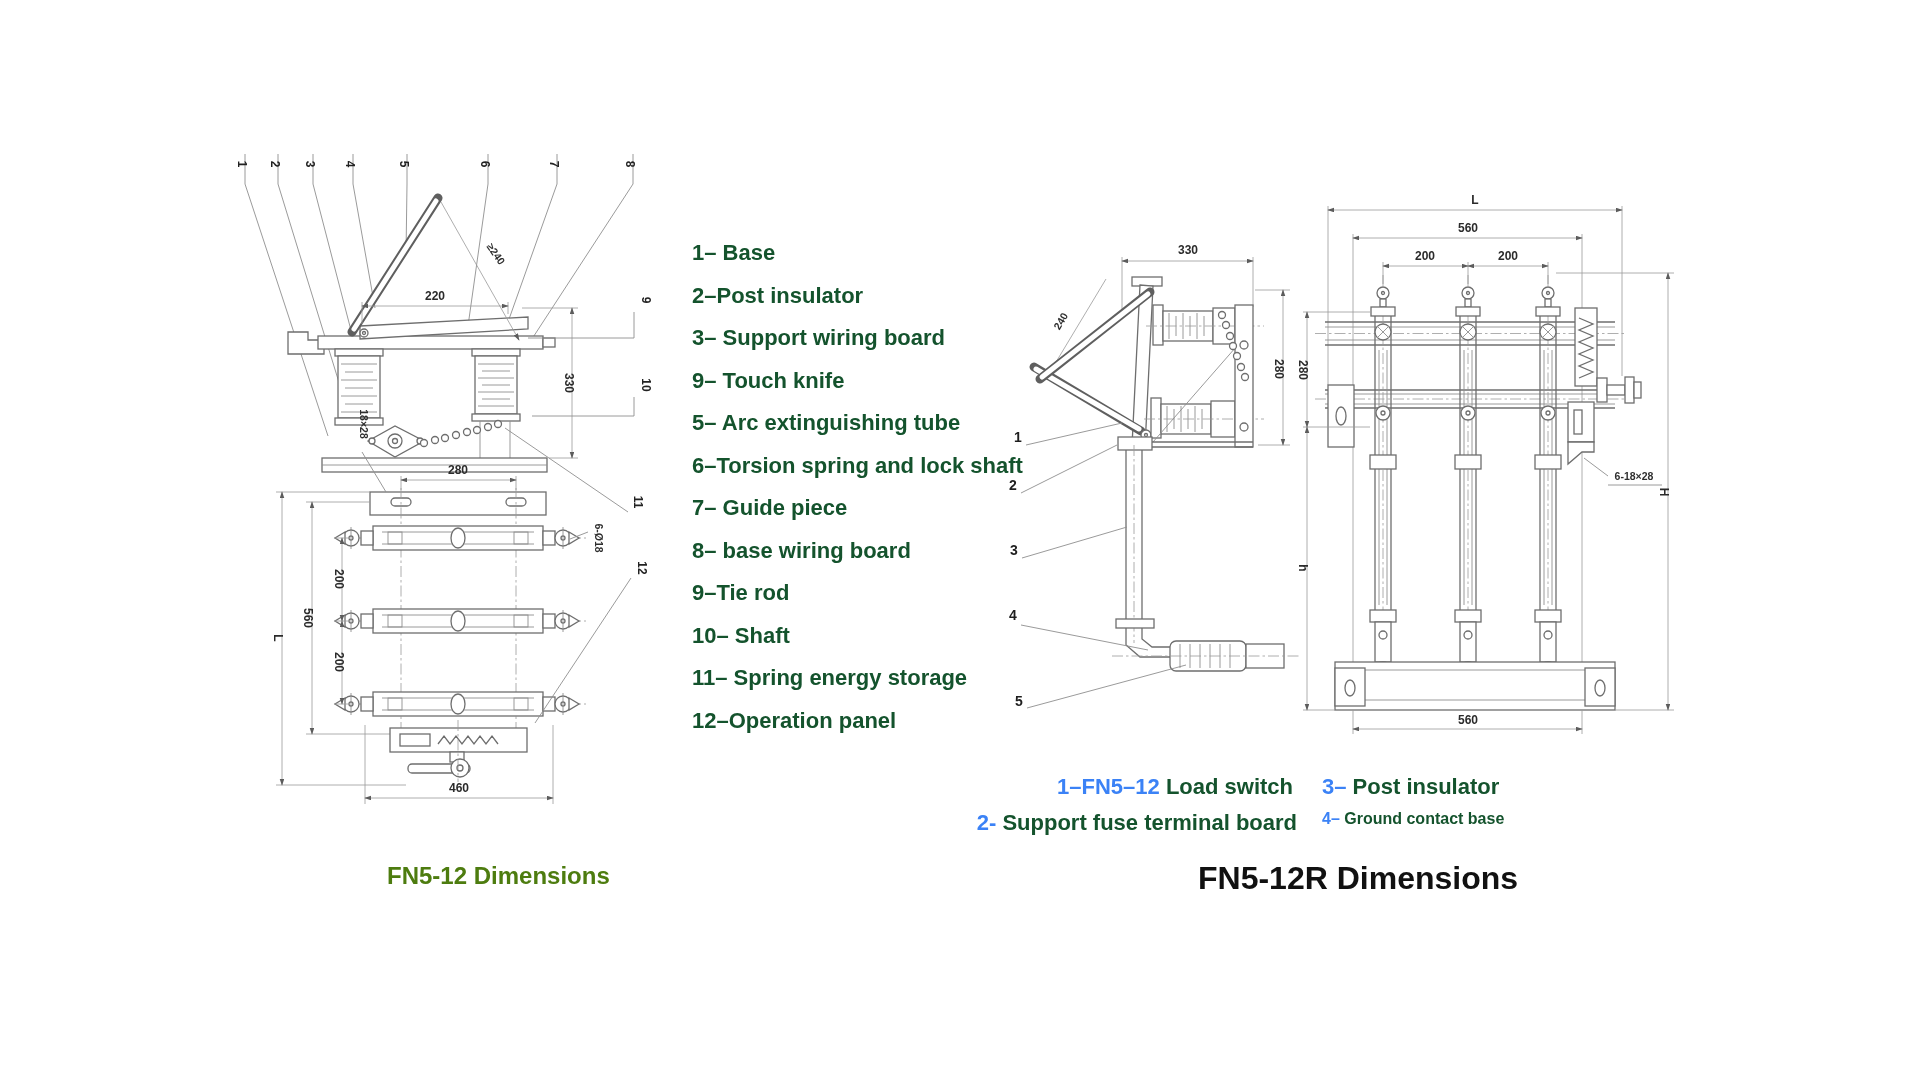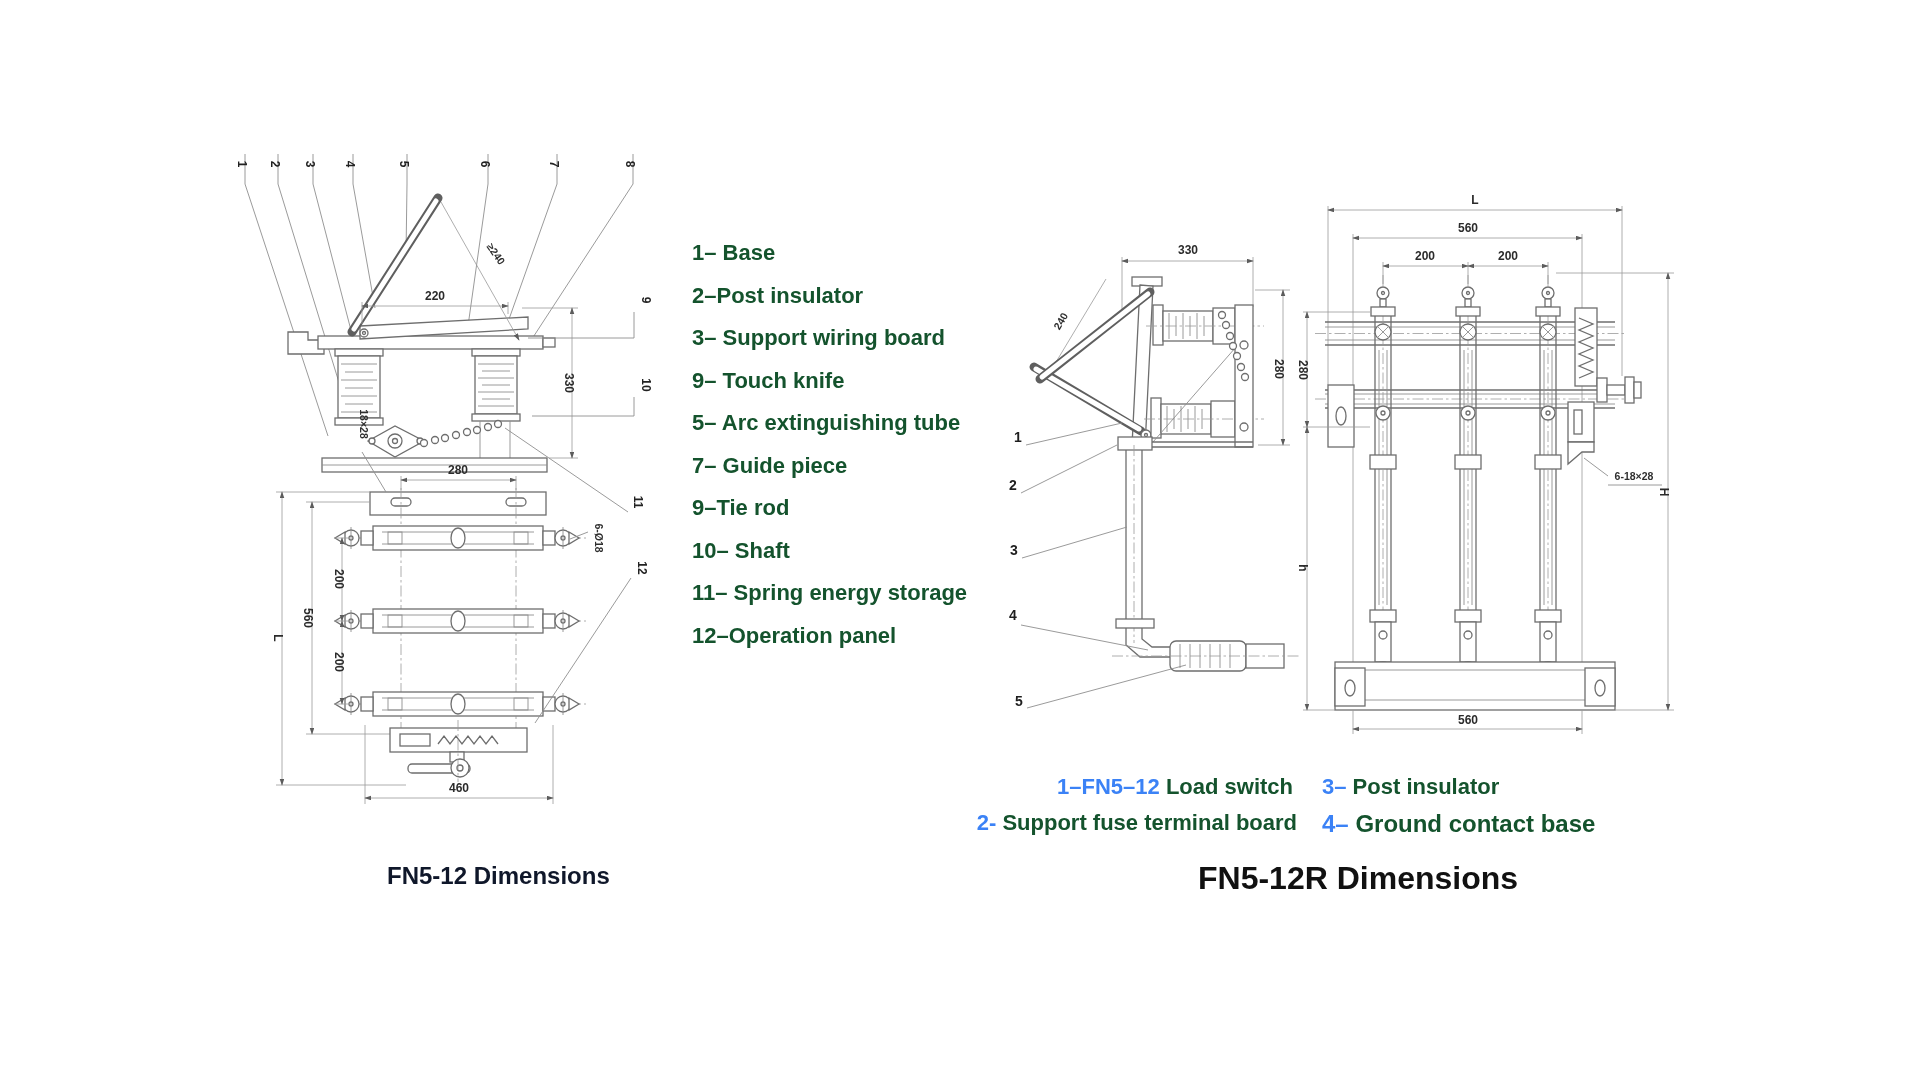--- a/index.html
+++ b/index.html
@@ -3,27 +3,27 @@
 <meta charset="utf-8">
 <style>
   html,body{margin:0;padding:0;background:#ffffff;width:1920px;height:1080px;overflow:hidden;
     font-family:"Liberation Sans", sans-serif;}
   .page{position:relative;width:1920px;height:1080px;background:#fff;}
   .abs{position:absolute;}
   
   .legend{position:absolute;left:692px;top:232px;}
   .legend-item{height:42.5px;line-height:42.5px;font-size:22px;font-weight:700;color:#14532d;white-space:nowrap;}
   
-  .cap-left{position:absolute;left:387px;top:862px;font-size:24px;font-weight:700;color:#0f172a;}
+  .cap-left{position:absolute;left:387px;top:862px;font-size:24px;font-weight:700;color:#4d7c0f;}
   .cap-num{font-weight:700;color:#3b82f6;}
   .cap-label{font-weight:700;color:#14532d;}
   .cap-row1-c1{position:absolute;right:627px;top:774px;font-size:22px;white-space:nowrap;}
   .cap-row1-c2{position:absolute;left:1322px;top:774px;font-size:22px;white-space:nowrap;}
   .cap-row2-c1{position:absolute;right:623px;top:810px;font-size:22px;white-space:nowrap;}
-  .cap-row2-c2{position:absolute;left:1322px;top:810px;font-size:24px;white-space:nowrap;}
+  .cap-row2-c2{position:absolute;left:1322px;top:810px;font-size:16px;white-space:nowrap;}
   .cap-title{position:absolute;left:1198px;top:860px;font-size:32px;font-weight:700;color:#111;}
   
   svg{overflow:visible;}
   .ln{stroke:#6e6e6e;stroke-width:1.3;fill:none;}
   .lnf{stroke:#6e6e6e;stroke-width:1.3;fill:#fff;}
   .thin{stroke:#8f8f8f;stroke-width:0.9;fill:none;}
   .ext{stroke:#999;stroke-width:0.8;fill:none;}
   .cl{stroke:#9a9a9a;stroke-width:0.8;fill:none;stroke-dasharray:11 3 2.5 3;}
   .dimtx{font-size:12px;font-weight:600;fill:#2b2b2b;text-anchor:middle;}
   .dimsm{font-size:10.5px;font-weight:600;fill:#2f2f2f;text-anchor:middle;}
@@ -236,21 +236,23 @@
       <line x1="421" y1="438" x2="325" y2="583" class="thin"></line>
     </g>
   </svg>
 
   <div class="legend">
     <div class="legend-item">1– Base</div>
     <div class="legend-item">2–Post insulator</div>
     <div class="legend-item">3– Support wiring board</div>
     <div class="legend-item">9– Touch knife</div>
     <div class="legend-item">5– Arc extinguishing tube</div>
+    <div class="legend-item">6–Torsion spring and lock shaft</div>
     <div class="legend-item">7– Guide piece</div>
+    <div class="legend-item">8– base wiring board</div>
     <div class="legend-item">9–Tie rod</div>
     <div class="legend-item">10– Shaft</div>
     <div class="legend-item">11– Spring energy storage</div>
     <div class="legend-item">12–Operation panel</div>
   </div>
 
   <svg class="abs" style="left:1000px;top:195px;" width="340" height="520" viewBox="0 0 340 520">
 
     <line x1="122" y1="62" x2="122" y2="118" class="ext"></line>
     <line x1="253" y1="62" x2="253" y2="112" class="ext"></line>

